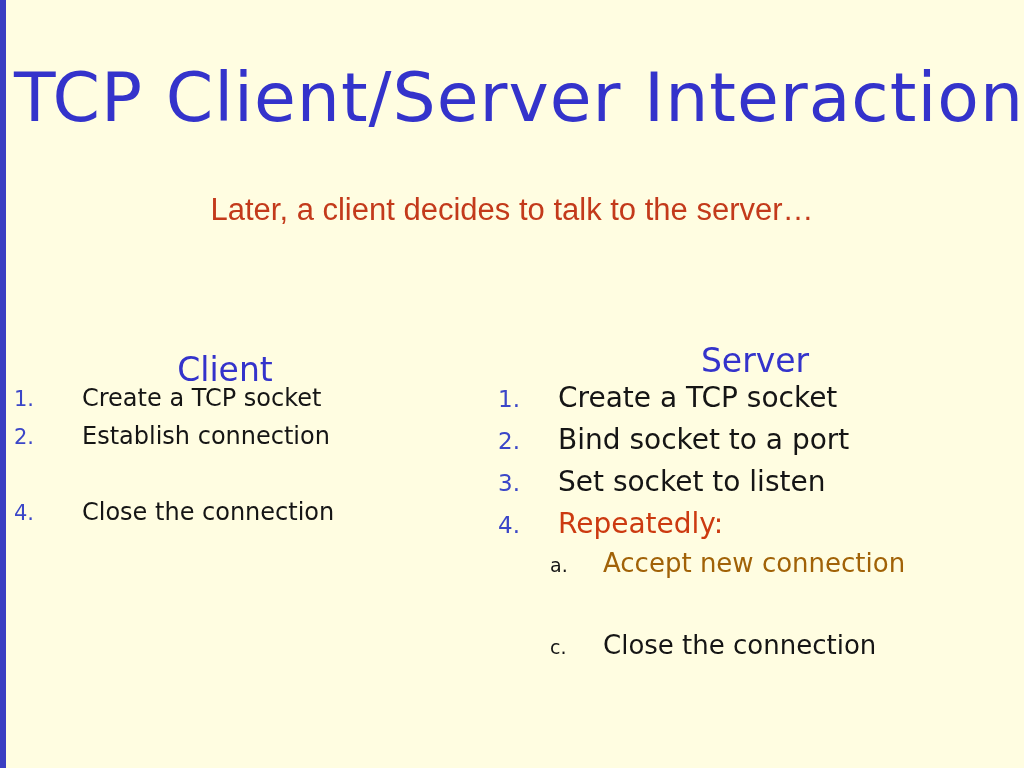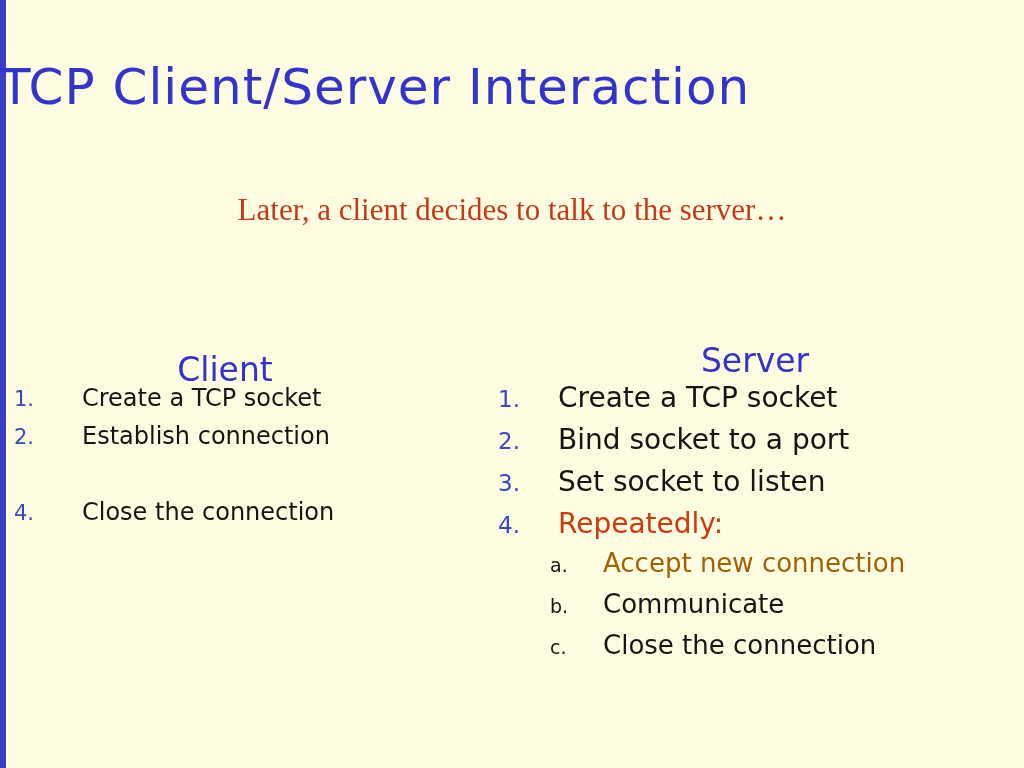--- a/index.html
+++ b/index.html
@@ -25,34 +25,34 @@
     width: 6px;
     height: 768px;
     background: var(--stripe, #3A3EC2);
   }
   .title {
     position: absolute;
     top: 58px;
     left: 0;
     width: 1024px;
     margin: 0;
-    text-align: left;
+    text-align: right;
     font-family: "DejaVu Sans", sans-serif;
     font-weight: 500;
-    font-size: 50px;
+    font-size: 68px;
     letter-spacing: 1px;
     color: var(--blue, #3433CB);
   }
   .subtitle {
     position: absolute;
     top: 192px;
     left: 0;
     width: 1024px;
     text-align: center;
-    font-family: Liberation Serif, serif;
+    font-family: Liberation Sans, sans-serif;
     font-weight: 400;
     font-size: 31px;
     color: var(--subtitle-orange, #C33A1B);
   }
   .col-heading {
     position: absolute;
     text-align: center;
     font-size: 33px;
     font-weight: 500;
     color: var(--blue, #3433CB);
@@ -113,20 +113,17 @@
   <div class="row srow" style="top:465px">
     <span class="marker">3.</span><span class="item-text" style="color: rgb(21, 21, 21); margin-top: 12px;">Set socket to listen</span>
   </div>
   <div class="row srow" style="top:507px">
     <span class="marker">4.</span><span class="item-text" style="color: rgb(204, 58, 16);">Repeatedly:</span>
   </div>
 
   <div class="row subrow" style="top:548px">
     <span class="marker">a.</span><span class="item-text" style="color: #a16207;">Accept new connection</span>
   </div>
-  <div class="row subrow" style="top:589px">
-    <span class="marker">b.</span><span class="item-text" style="color: rgb(21, 21, 21);">Communicate</span>
-  </div>
   <div class="row subrow" style="top:630px">
     <span class="marker">c.</span><span class="item-text" style="color: rgb(21, 21, 21);">Close the connection</span>
   </div>
 
 </div>
 
 </body></html>

